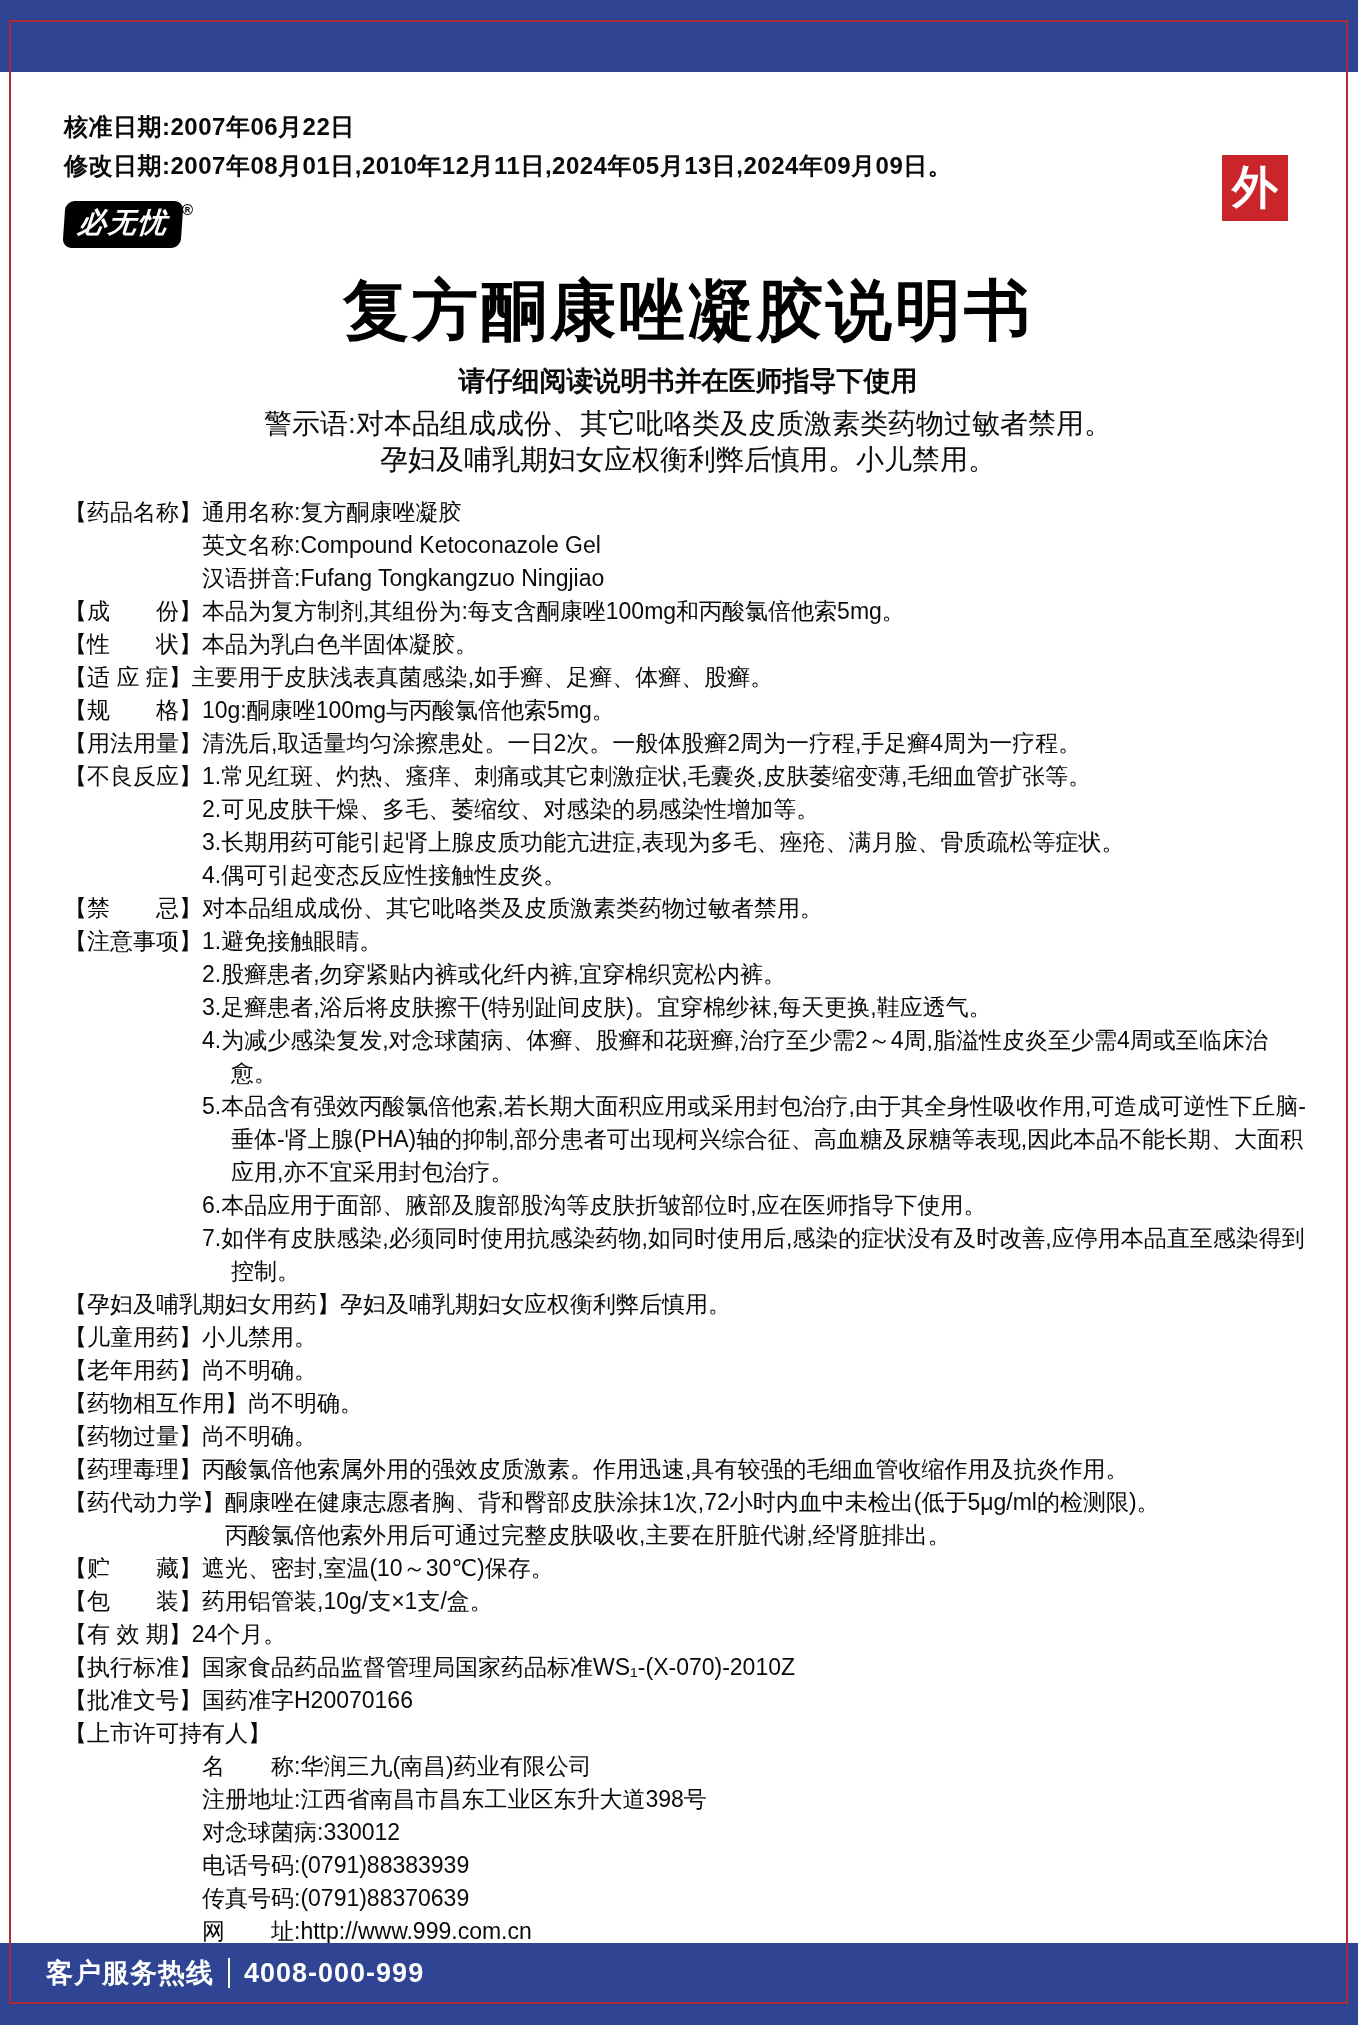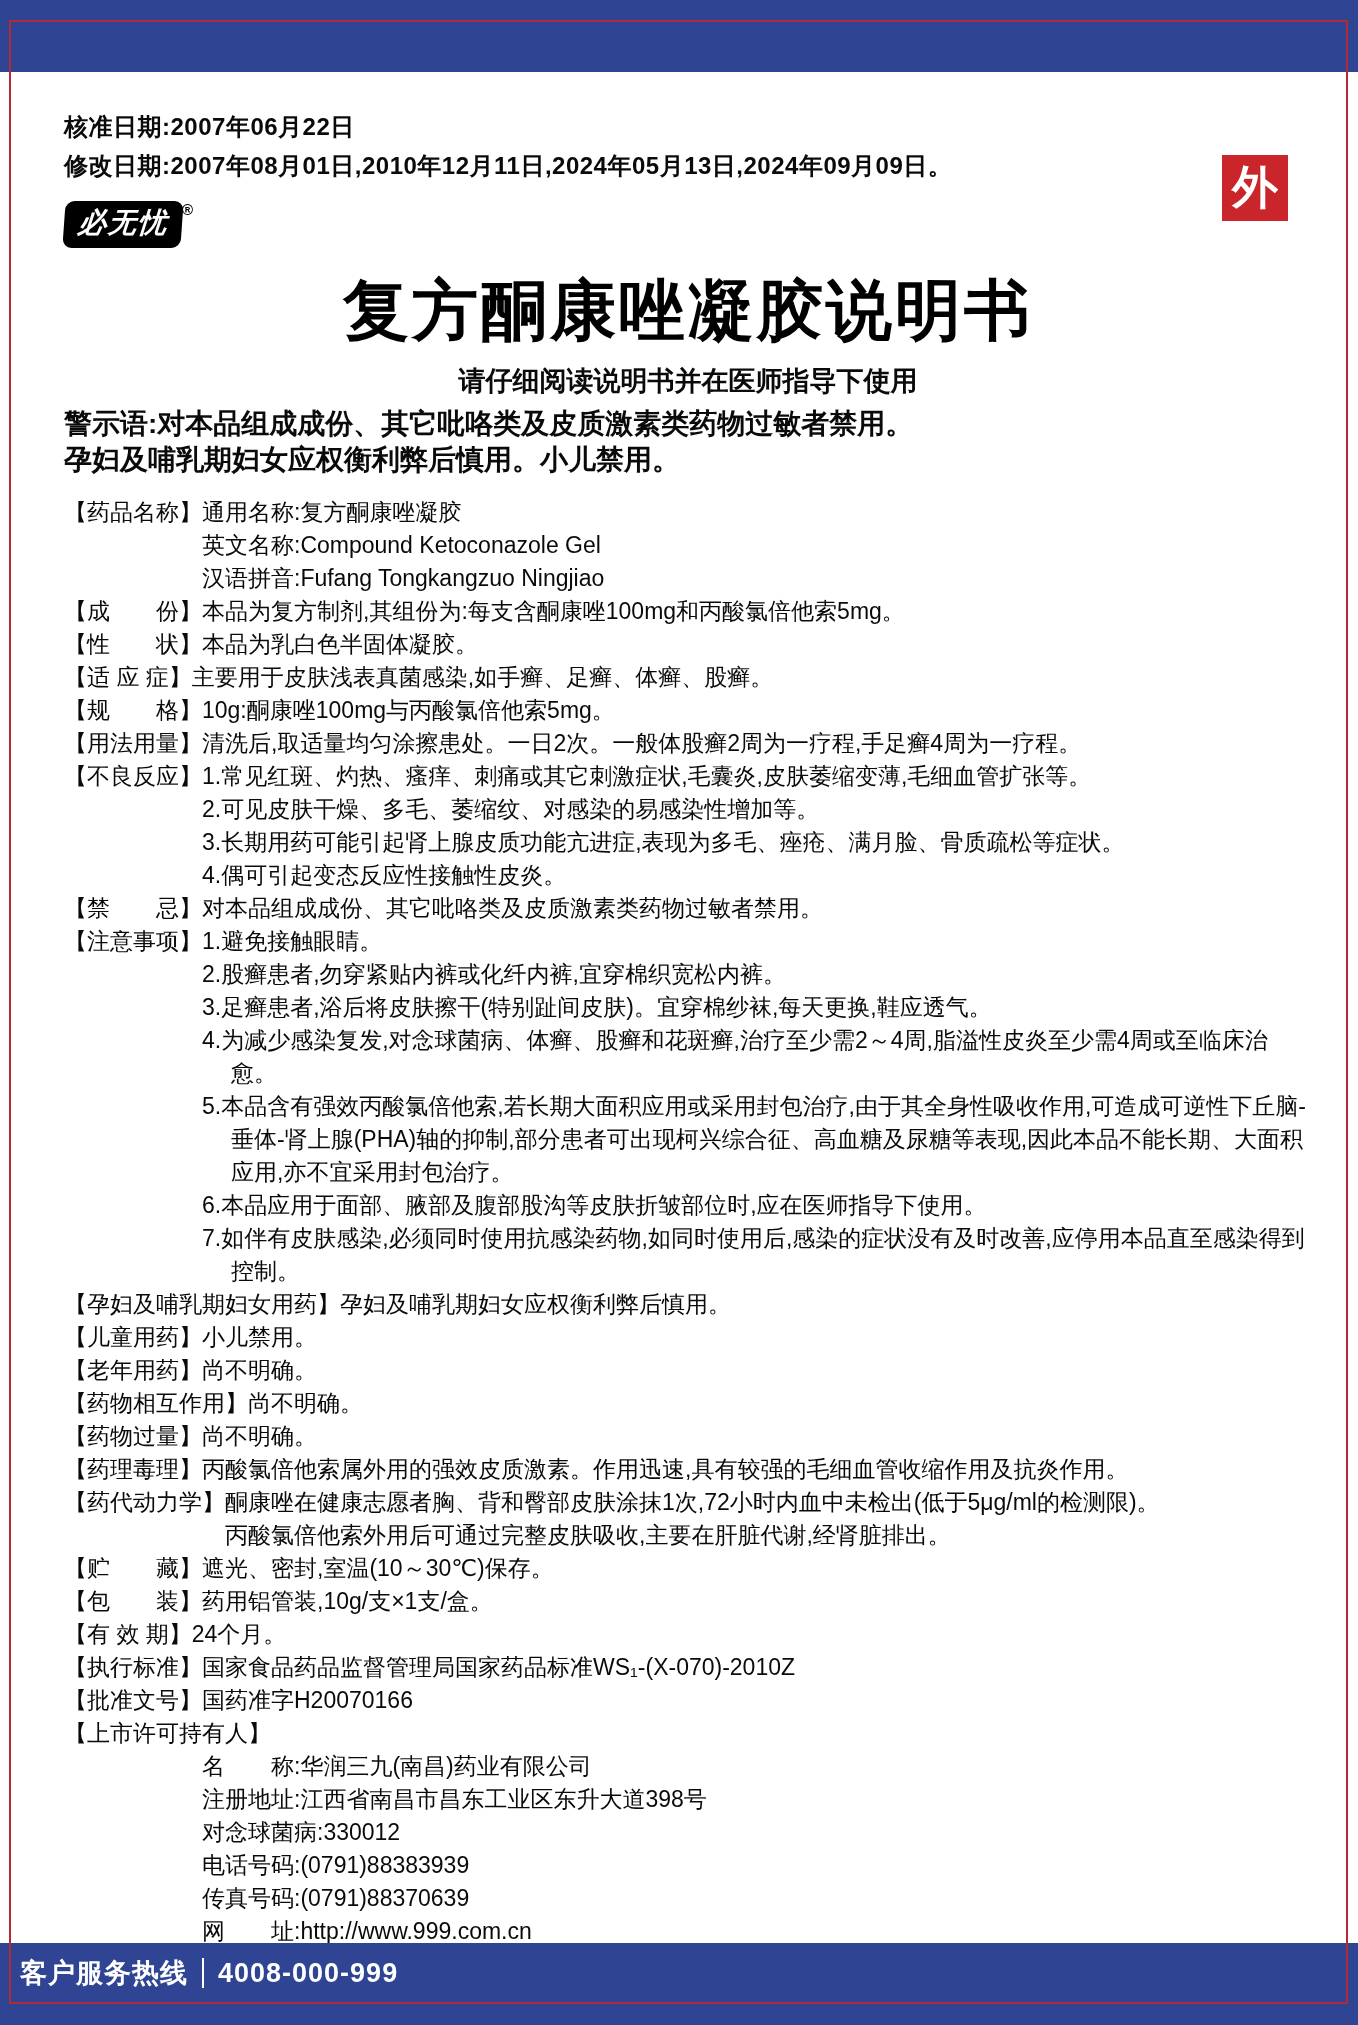--- a/index.html
+++ b/index.html
@@ -41,36 +41,36 @@
     font-size:46px; font-weight:bold; z-index:3;
   }
   .doc-title {
     margin-top:23px; text-align:center;
     font-size:66px; font-weight:900; letter-spacing:3px; line-height:80px;
     color:#000;
   }
   .doc-subtitle {
     text-align:center; font-size:27px; font-weight:700; line-height:34px; margin-top:14px;
   }
-  .warning { font-size:28px; font-weight:700; line-height:36px; margin-top:8px; }
+  .warning { text-align:center; font-size:28px; font-weight:400; line-height:36px; margin-top:8px; }
   .body-text { margin-top:18px; font-size:23px; line-height:33px; font-weight:500; }
   .section { display:flex; align-items:flex-start; }
   .section.stacked { display:block; }
   .section.gap-before { margin-top:12px; }
   .sec-label { white-space:pre; flex:0 0 auto; }
   .sec-content { flex:1 1 auto; min-width:0; }
   .indent-block { padding-left:138px; }
   .sec-line.hang { padding-left:29px; text-indent:-29px; }
   .footer-bar {
     position:absolute; left:0; right:0; bottom:0; height:82px;
     background:var(--bar-blue,#2f4492); z-index:4;
     color:#fff;
   }
   .footer-inner {
-    display:flex; align-items:center; height:60px; padding-left:20px;
+    display:flex; align-items:center; height:60px; padding-left:46px;
   }
   .footer-label { font-size:27px; font-weight:800; letter-spacing:1px; }
   .footer-divider { width:2px; height:30px; background:#fff; margin:0 14px; }
   .footer-hotline { font-size:27px; font-weight:800; letter-spacing:1px; }
 </style>
 </head>
 <body>
 
 <div class="page">
   <div class="top-bar"></div>

